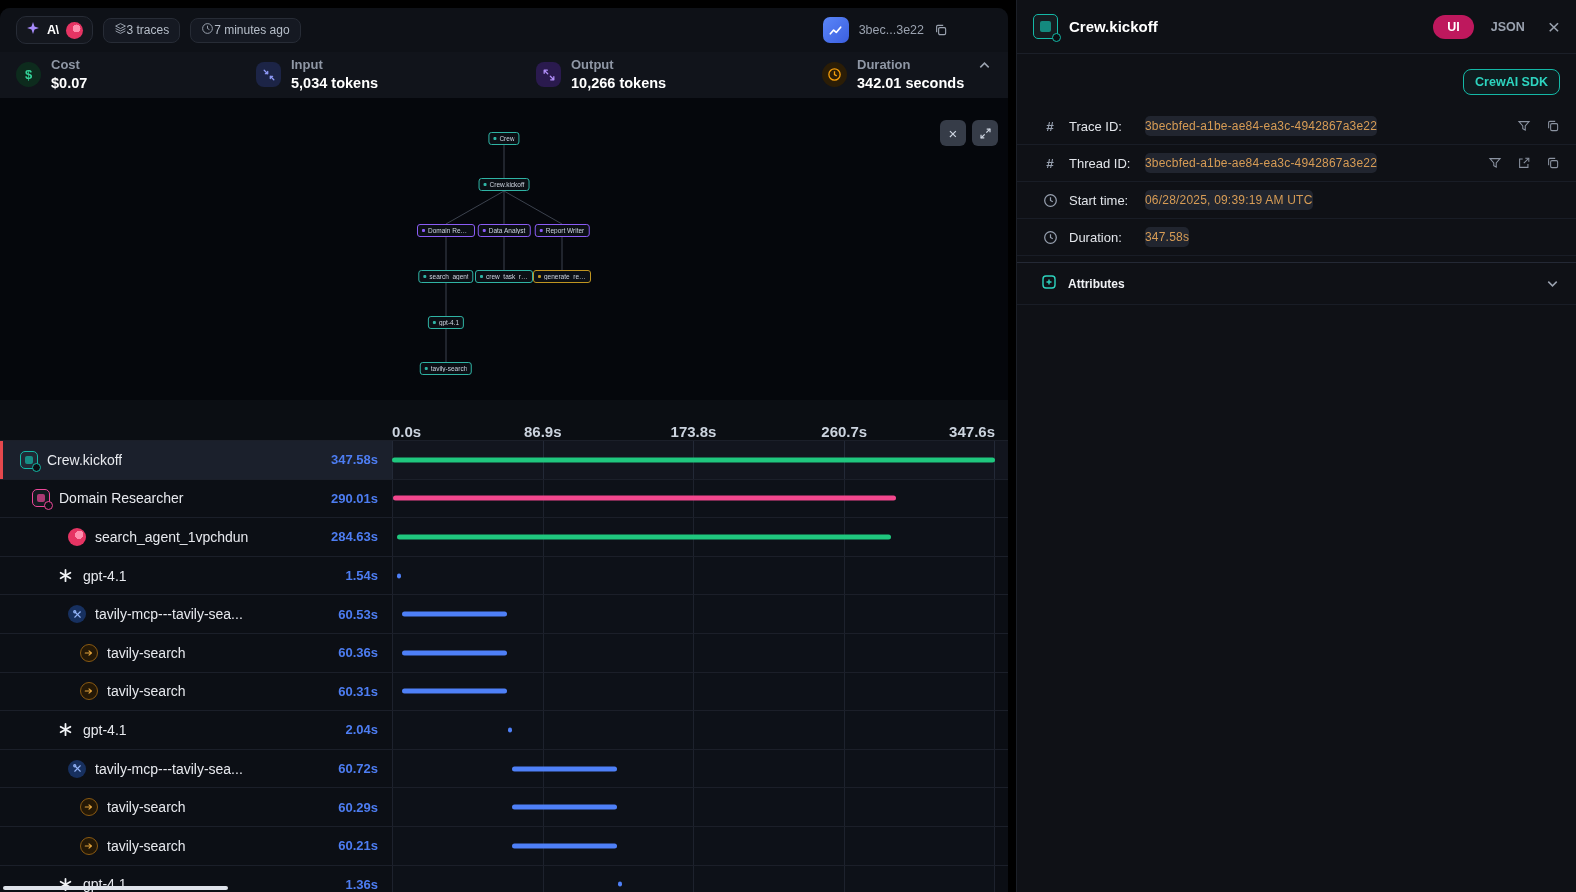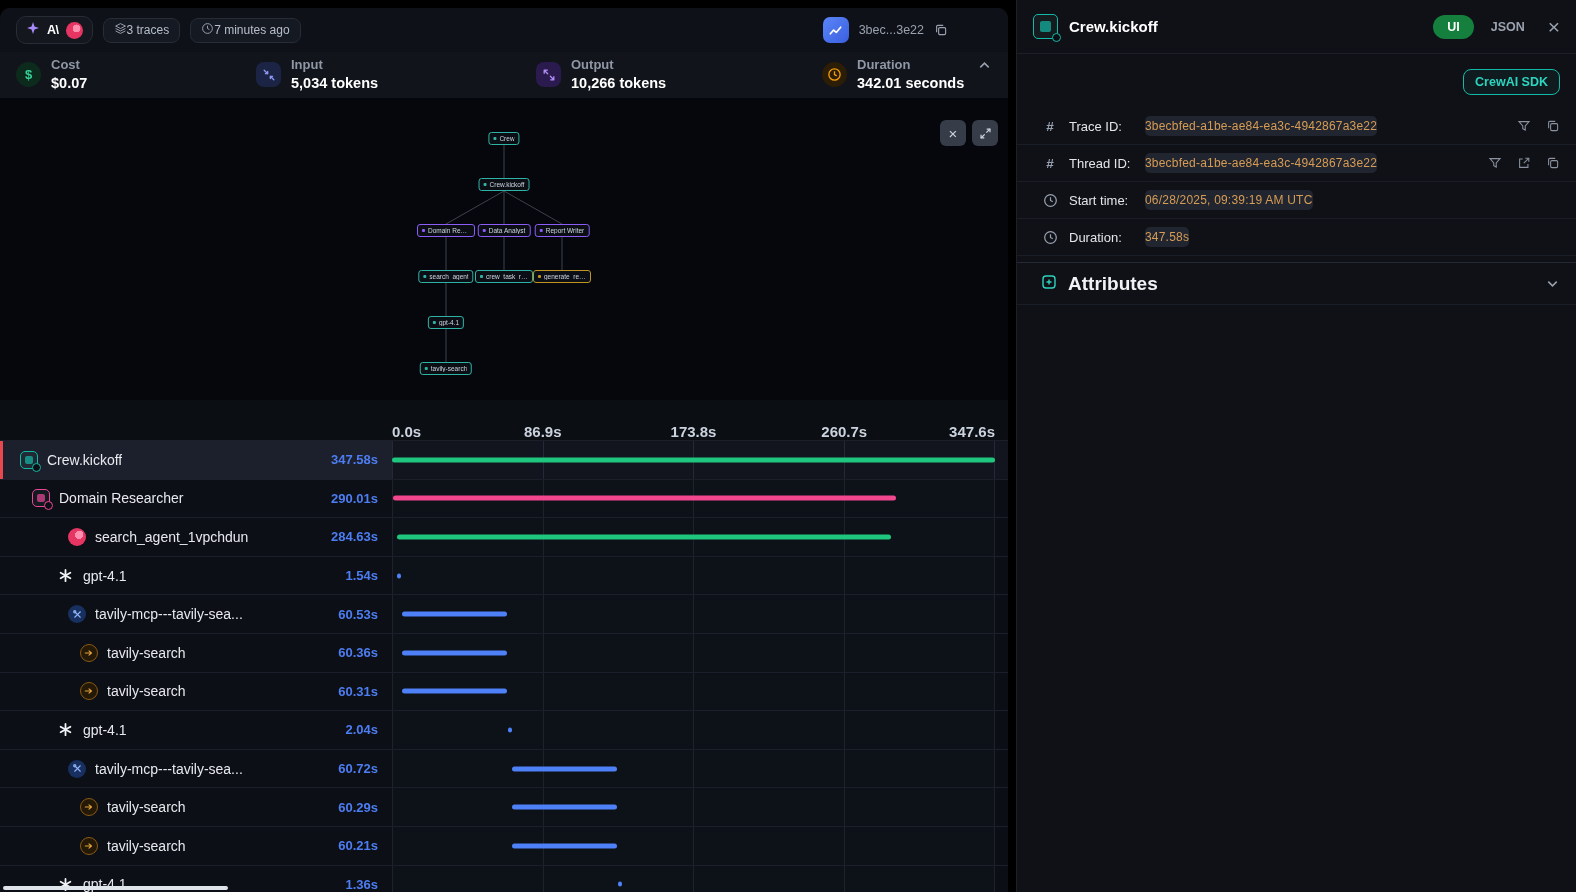--- a/index.html
+++ b/index.html
@@ -68,35 +68,35 @@
   .ci.big{width:25px;height:25px}
   .oi{width:18px;height:18px;display:flex;align-items:center;justify-content:center;flex:none}
   .ti{width:18px;height:18px;border-radius:50%;background:#17305f;display:flex;align-items:center;justify-content:center;flex:none}
   .tv{width:18px;height:18px;border-radius:50%;background:#241806;border:1px solid #8a5a12;display:flex;align-items:center;justify-content:center;flex:none}
   .swirl.sm{width:18px;height:18px}
 
   
   .panel{width:560px;height:892px;background:#0f1116;border-left:1px solid #1c2028;display:flex;flex-direction:column}
   .p-head{display:flex;align-items:center;gap:11px;height:54px;flex:none;padding:0 16px;border-bottom:1px solid #1b1f28}
   .p-title{font-size:15px;font-weight:700;color:#fff;margin-right:auto}
-  .tab-ui{background:#15803d;color:#fff;border-radius:999px;padding:5px 14px;font-size:12.5px;font-weight:600;cursor:pointer}
+  .tab-ui{background:#be185d;color:#fff;border-radius:999px;padding:5px 14px;font-size:12.5px;font-weight:600;cursor:pointer}
   .tab-json{color:#9aa2af;font-size:12.5px;font-weight:600;margin-left:6px;cursor:pointer}
   .p-close{color:#9aa2af;font-size:21px;margin-left:12px;cursor:pointer;line-height:1}
   .sdk-row{display:flex;justify-content:flex-end;padding:15px 16px 13px}
   .sdk-badge{border:1px solid #14b8a6;color:#2dd4bf;font-size:12.5px;font-weight:700;padding:5px 11px;border-radius:8px;background:rgba(20,184,166,.06)}
   .f-row{display:flex;align-items:center;height:37px;padding:0 16px 0 24px;border-bottom:1px solid #191d26}
   .f-ic{width:18px;display:flex;justify-content:center;margin-right:10px;flex:none}
   .hashic{color:#98a1b0;font-size:13.5px;font-weight:700}
   .f-label{width:76px;flex:none;font-size:13px;color:#e2e5ea}
   .f-val{padding:3px 0;border-radius:5px;background:#21252f;font-size:12px;color:#d79c55;letter-spacing:.2px;white-space:nowrap}
   .f-val.teal{background:#152430;color:#2dd4bf;font-size:11.5px;font-weight:700;letter-spacing:.4px}
   .f-acts{margin-left:auto;display:flex;gap:15px;align-items:center}
   .act{display:flex;align-items:center;cursor:pointer}
   .attr-row{display:flex;align-items:center;gap:11px;height:43px;flex:none;padding:0 16px 0 24px;border-top:1px solid #242935;border-bottom:1px solid #191d26;margin-top:6px;cursor:pointer}
-  .attr-label{font-size:19px;font-weight:700;color:#f0f2f5}
+  .attr-label{font-size:12px;font-weight:700;color:#f0f2f5}
   .attr-chev{margin-left:auto;display:flex}
 </style>
 </head>
 <body>
 
 <div class="app">
   <div class="main-col">
     <div class="main">
 
       <div class="topbar">

